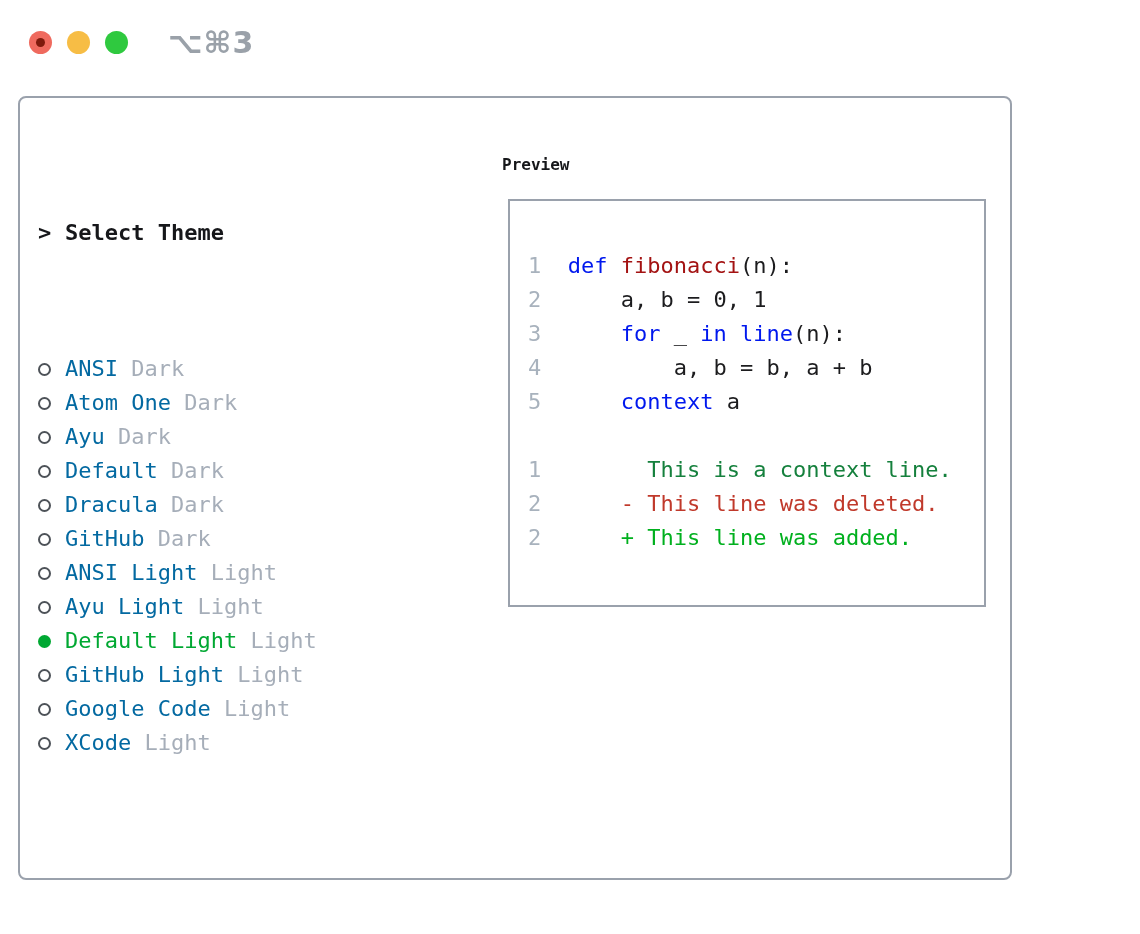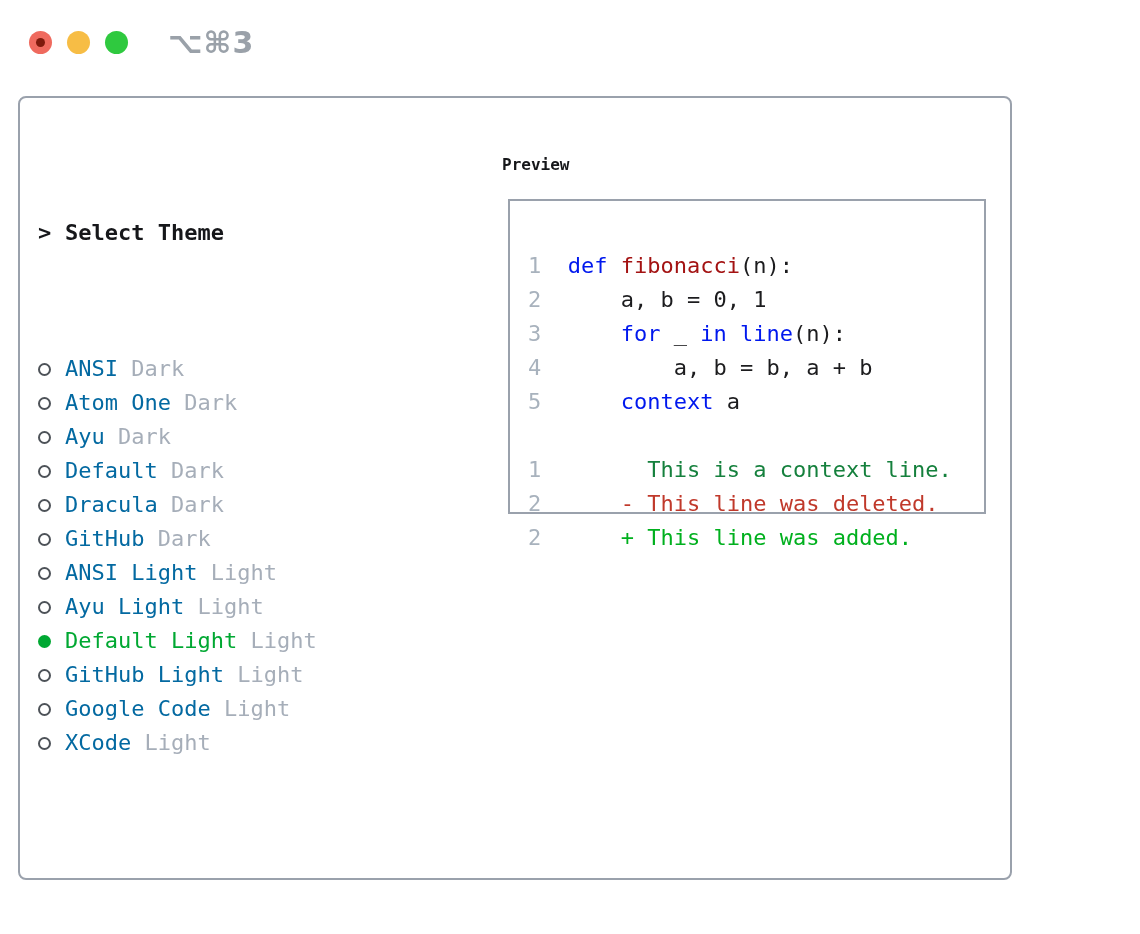--- a/index.html
+++ b/index.html
@@ -27,21 +27,21 @@
   .h-label{font-weight:bold;color:#16171a;}
   .radio{width:13px;height:13px;border-radius:50%;border:2px solid #4d5258;box-sizing:border-box;display:inline-block;}
   .radio.filled{border:none;background:#00a832;}
   .t-name{color:#0369a1;}
   .t-name.sel{color:#00a832;}
   .t-tag{color:#a6aeb9;}
   .spacer{height:34px;}
 
   
   .preview-heading{position:absolute;left:482px;top:50px;font-size:16px;line-height:34px;font-weight:bold;color:#16171a;}
-  .preview-box{position:absolute;left:488px;top:101px;width:478px;height:315px;box-sizing:border-box;
+  .preview-box{position:absolute;left:488px;top:101px;width:478px;height:408px;box-sizing:border-box;
                border:2px solid #9aa1ac;background:#fff;}
   #code{padding:48px 0 0 18px;font-size:22px;line-height:34px;}
   .code-line{white-space:pre;height:34px;}
   .ln{display:inline-block;width:3ch;color:#a8b2bd;}
   .kw{color:#0018ee;}
   .fn{color:#a31212;}
   .plain{color:#1c1c1e;}
   .ctx{color:#15803d;}
   .del{color:#c0392b;}
   .add{color:#00b01e;}

